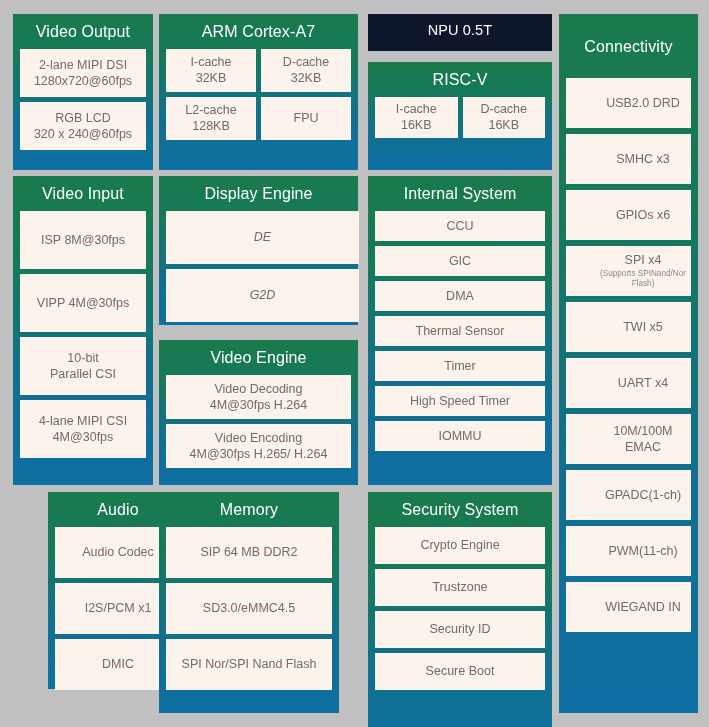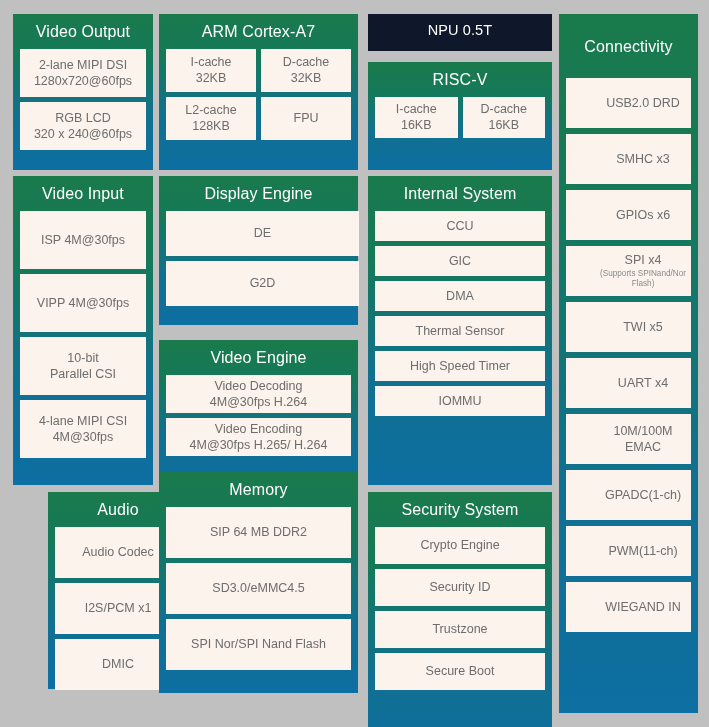--- a/index.html
+++ b/index.html
@@ -73,27 +73,27 @@
   #blk-video-input .item{height:58px;}
 
   #blk-audio{left:13px; top:492px; width:140px; height:197px;margin-left:35px;}
   #blk-audio .item{height:51px;}
 
   
   #blk-arm{left:159px; top:14px; width:199px; height:156px;}
   #blk-arm .item{height:43px;}
 
   #blk-display-engine{left:159px; top:176px; width:199px; height:149px;}
-  #blk-display-engine .item{height:45px;}
+  #blk-display-engine .item{height:53px;font-style:italic;}
   #blk-display-engine .item.wide{width:193px;}
 
   #blk-video-engine{left:159px; top:340px; width:199px; height:145px;}
-  #blk-video-engine .item{height:38px;}
-
-  #blk-memory{left:159px; top:472px; width:199px; height:221px;}
+  #blk-video-engine .item{height:44px;}
+
+  #blk-memory{left:159px; top:492px; width:180px; height:221px;}
   #blk-memory .item{height:51px;}
 
   
   #blk-npu{left:368px; top:14px; width:184px; height:37px;}
   #blk-riscv{left:368px; top:62px; width:184px; height:108px;}
   #blk-riscv .item{height:41px;}
 
   #blk-internal{left:368px; top:176px; width:184px; height:309px;}
   #blk-internal .item{height:30px;margin-bottom:5px;}
 
@@ -116,21 +116,21 @@
       <div class="item">2-lane MIPI DSI
 1280x720@60fps</div>
       <div class="item">RGB LCD
 320 x 240@60fps</div>
     </div>
   </div>
 
   <div class="block" id="blk-video-input">
     <div class="block-title">Video Input</div>
     <div class="items">
-      <div class="item">ISP 4M@30fps</div>
+      <div class="item">ISP 8M@30fps</div>
       <div class="item">VIPP 4M@30fps</div>
       <div class="item">10-bit
 Parallel CSI</div>
       <div class="item">4-lane MIPI CSI
 4M@30fps</div>
     </div>
   </div>
 
   <div class="block" id="blk-audio">
     <div class="block-title">Audio</div>
@@ -197,31 +197,32 @@
     </div>
   </div>
 
   <div class="block" id="blk-internal">
     <div class="block-title">Internal System</div>
     <div class="items">
       <div class="item">CCU</div>
       <div class="item">GIC</div>
       <div class="item">DMA</div>
       <div class="item">Thermal Sensor</div>
+      <div class="item">Timer</div>
       <div class="item">High Speed Timer</div>
       <div class="item">IOMMU</div>
     </div>
   </div>
 
   <div class="block" id="blk-security">
     <div class="block-title">Security System</div>
     <div class="items">
       <div class="item">Crypto Engine</div>
+      <div class="item">Trustzone</div>
       <div class="item">Security ID</div>
-      <div class="item">Trustzone</div>
       <div class="item">Secure Boot</div>
     </div>
   </div>
 
   <div class="block" id="blk-connectivity">
     <div class="block-title">Connectivity</div>
     <div class="items">
       <div class="item">
         <span>USB2.0 DRD</span>
       </div>

